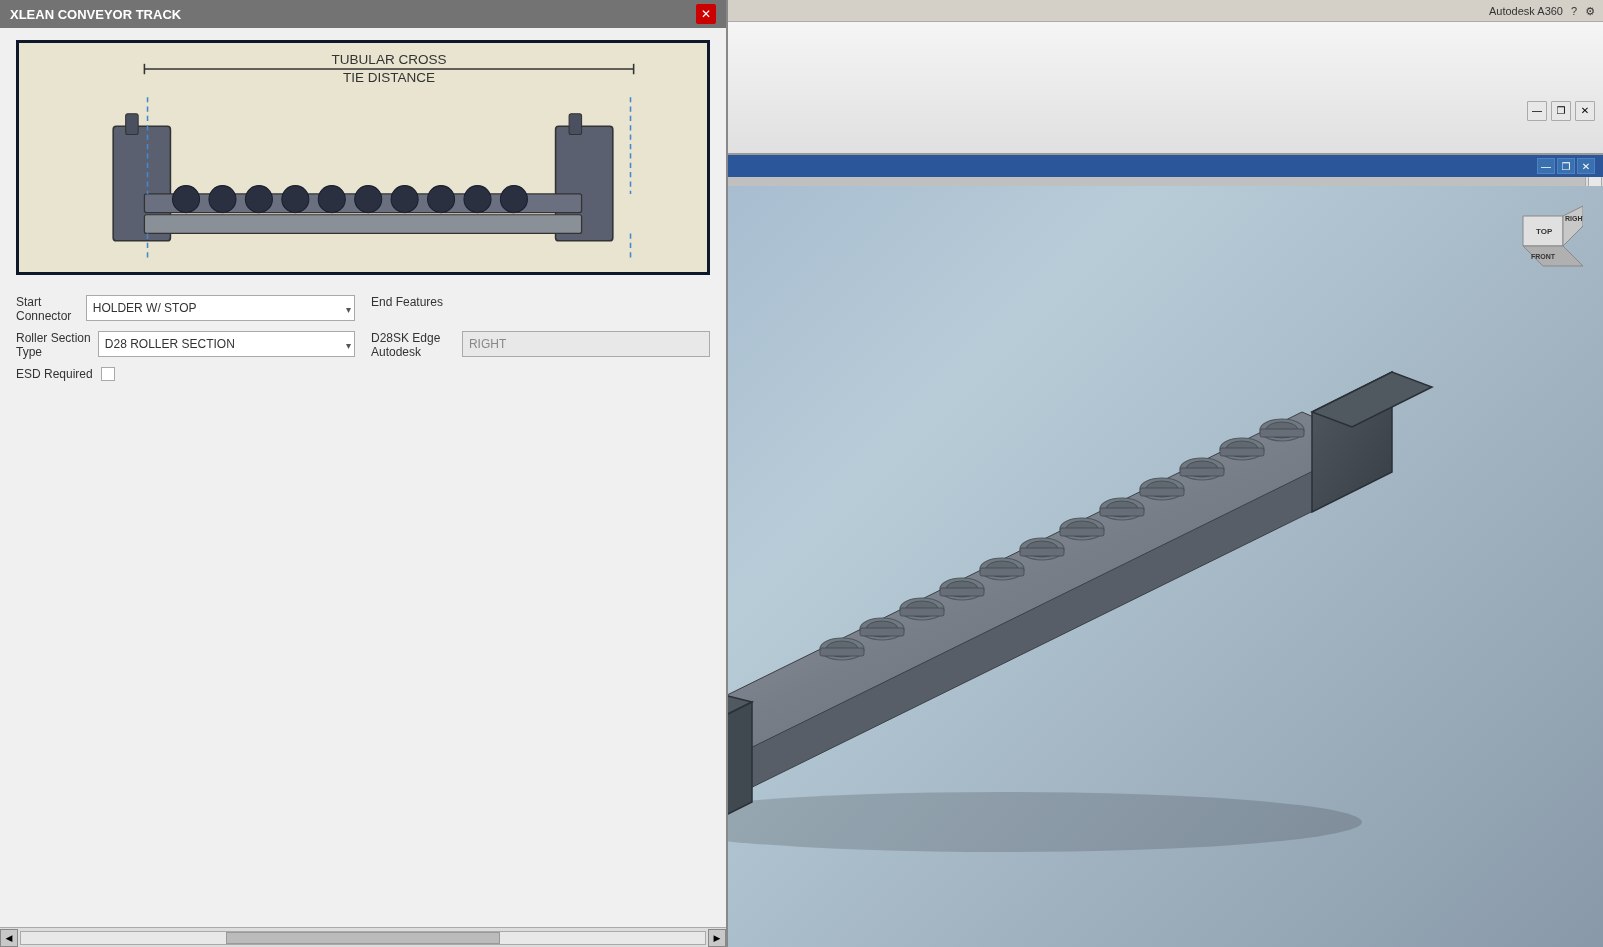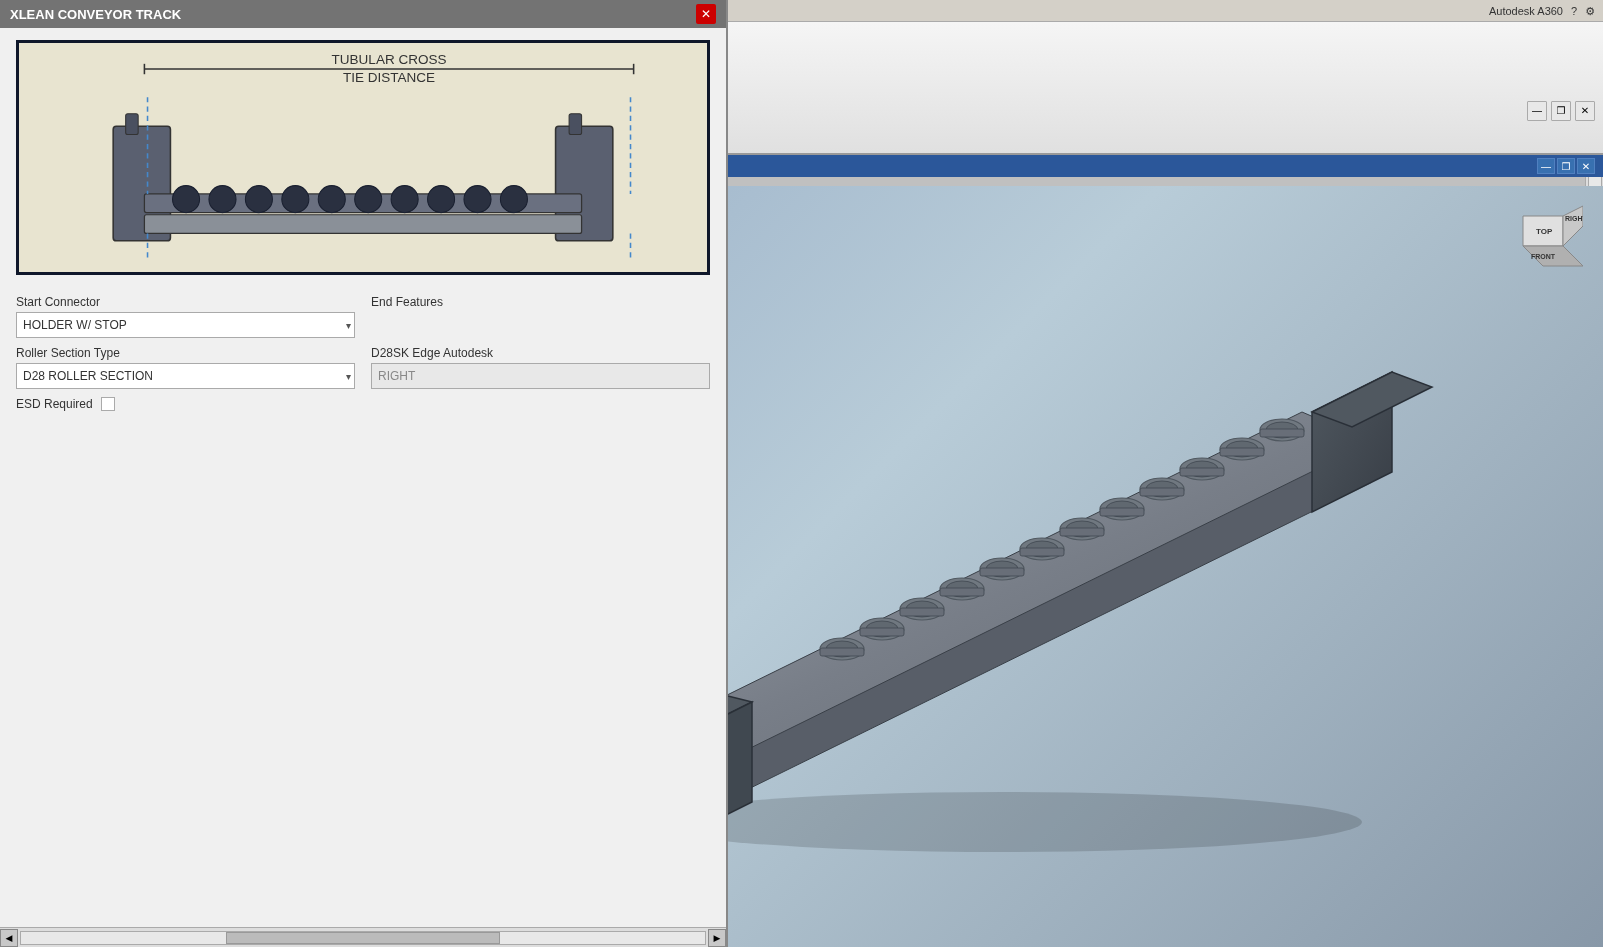--- a/index.html
+++ b/index.html
@@ -210,21 +210,21 @@
 
     .form-row {
       display: flex;
       flex-direction: row;
       gap: 16px;
       align-items: flex-start;
     }
 
     .form-col {
       display: flex;
-      flex-direction: column;
+      flex-direction: row;
       gap: 3px;
       flex: 1;
     }
 
     .form-label {
       font-size: 12px;
       color: #333;
     }
 
     .form-input {

